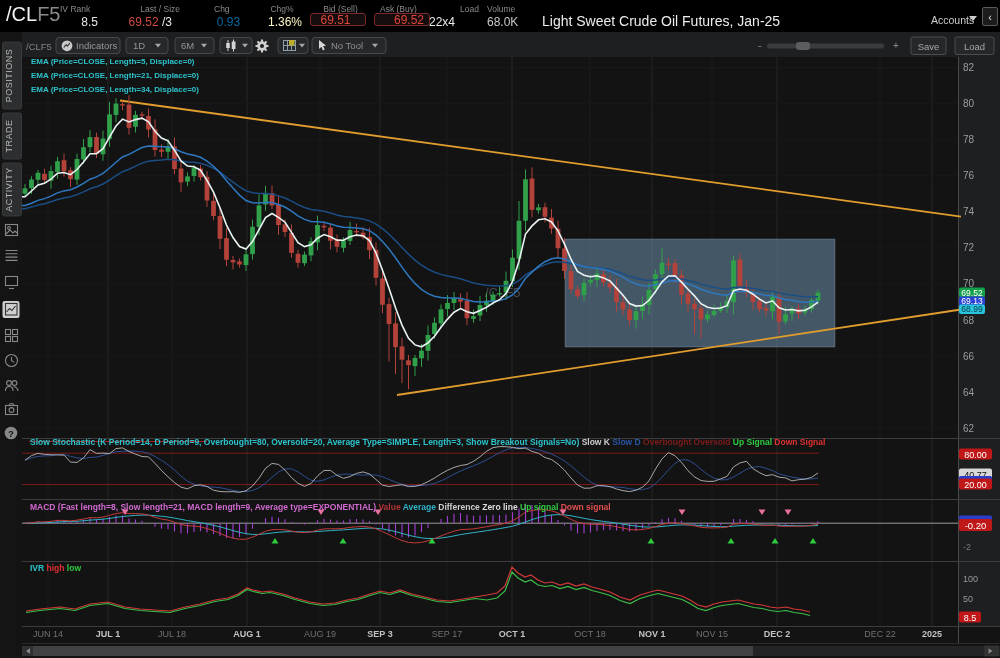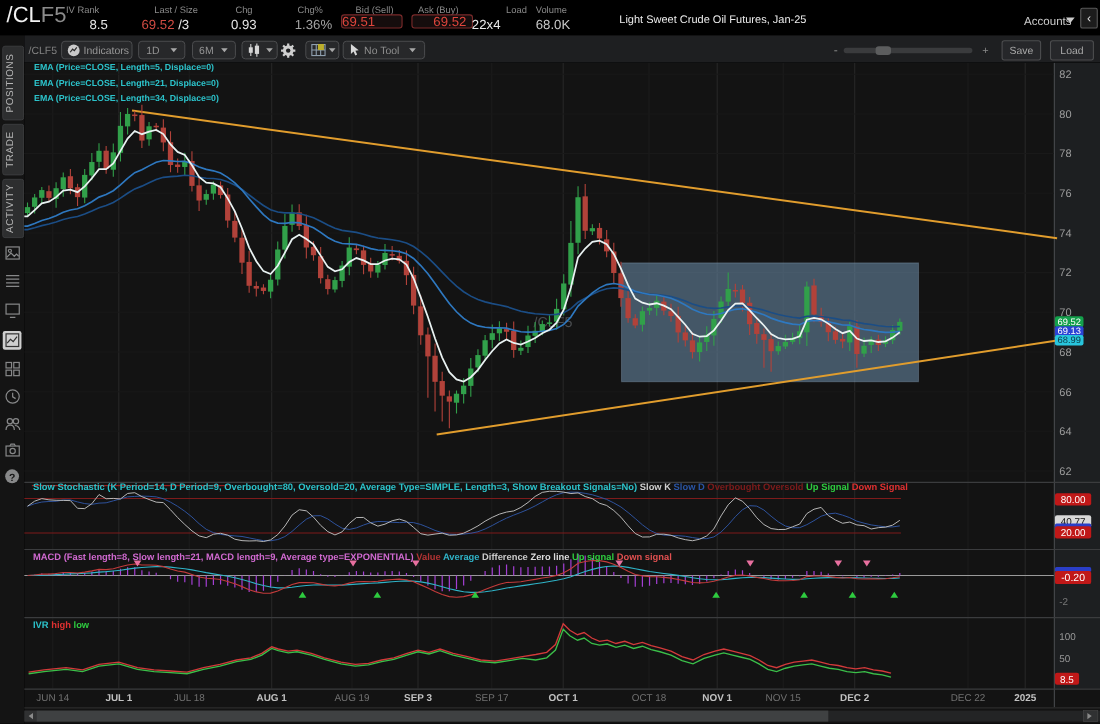--- a/index.html
+++ b/index.html
@@ -6,32 +6,32 @@
 .vl{position:absolute;top:14.5px;font-size:12px}
 </style></head><body>
 
 <div style="position:absolute;left:0;top:0;width:1000px;height:34px;background:#000">
 <div style="position:absolute;left:6px;top:3px;font-size:20px;font-weight:400;color:#f2f2f2">/CL<span style="color:#8b8b8b">F5</span></div>
 <div class="lb" style="left:60px;width:38px;">IV Rank</div>
 <div class="vl" style="left:60px;width:38px;text-align:right;color:#e8e8e8">8.5</div>
 <div class="lb" style="left:126px;width:54px;text-align:right">Last / Size</div>
 <div class="vl" style="left:110px;width:62px;text-align:right"><span style="color:#d14b42">69.52</span> <span style="color:#e8e8e8">/3</span></div>
 <div class="lb" style="left:214px;width:33px;text-align:left">Chg</div>
-<div class="vl" style="left:210px;width:37px;text-align:left;color:#e5e5e5">0.93</div>
+<div class="vl" style="left:210px;width:37px;text-align:center;color:#0369a1">0.93</div>
 <div class="lb" style="left:262px;width:40px;text-align:center">Chg%</div>
-<div class="vl" style="left:255px;width:47px;text-align:right;color:#a3a3a3">1.36%</div>
+<div class="vl" style="left:255px;width:47px;text-align:right;color:#fef9c3">1.36%</div>
 <div class="lb" style="left:316px;width:49px;text-align:center">Bid (Sell)</div>
-<div style="position:absolute;left:310px;top:12.5px;width:56px;height:13px;border:1px solid #7a2a2a;border-radius:3px;background:#150d0d;color:#e0453c;font-size:12px;text-align:left;padding:0 5px 3px 0;line-height:13px">69.51</div>
+<div style="position:absolute;left:310px;top:12.5px;width:56px;height:13px;border:1px solid #7a2a2a;border-radius:3px;background:#150d0d;color:#e0453c;font-size:12px;text-align:center;padding:0 5px 3px 0;line-height:13px">69.51</div>
 <div class="lb" style="left:380px;width:49px;">Ask (Buy)</div>
 <div style="position:absolute;left:374px;top:12.5px;width:56px;height:13px;border:1px solid #7a2a2a;border-radius:3px;background:#150d0d;color:#e0453c;font-size:12px;text-align:right;padding:0 5px 0 0;line-height:13px">69.52</div>
 <div class="lb" style="left:456px;width:23px;text-align:right">Load</div>
 <div class="vl" style="left:417px;width:38px;text-align:right;color:#e8e8e8">22x4</div>
 <div class="lb" style="left:487px;width:24px">Volume</div>
 <div class="vl" style="left:487px;width:38px;color:#c8c8c8">68.0K</div>
-<div style="position:absolute;left:563px;top:13px;font-size:10px;color:#ececec">Light Sweet Crude Oil Futures, Jan-25</div>
+<div style="position:absolute;left:542px;top:13px;font-size:14px;color:#ececec">Light Sweet Crude Oil Futures, Jan-25</div>
 <div style="position:absolute;left:931px;top:14px;font-size:10.5px;color:#cccccc">Accounts</div>
 <div style="position:absolute;left:969px;top:16px;width:0;height:0;border-left:4px solid transparent;border-right:4px solid transparent;border-top:5px solid #cccccc"></div>
 <div style="position:absolute;left:982px;top:7px;width:16px;height:19px;border:1px solid #5a5a5a;border-radius:2px;background:#1c1c1c;color:#e0e0e0;font-size:11px;text-align:center;line-height:18px">‹</div>
 </div>
 <svg width="22" height="626" viewBox="0 32 22 626" style="position:absolute;left:0;top:32px">
 <rect x="0" y="32" width="22" height="626" fill="#141414"></rect>
 <rect x="2.5" y="42" width="19" height="67" rx="2" fill="#2d2e2f" stroke="#3e3f41" stroke-width="0.8"></rect>
 <text x="12" y="75.5" font-family="Liberation Sans" font-size="9" fill="#b6b6b6" text-anchor="middle" transform="rotate(-90 12 75.5)" letter-spacing="0.5">POSITIONS</text>
 <rect x="2.5" y="113" width="19" height="46" rx="2" fill="#2d2e2f" stroke="#3e3f41" stroke-width="0.8"></rect>
 <text x="12" y="136.0" font-family="Liberation Sans" font-size="9" fill="#b6b6b6" text-anchor="middle" transform="rotate(-90 12 136.0)" letter-spacing="0.5">TRADE</text>

